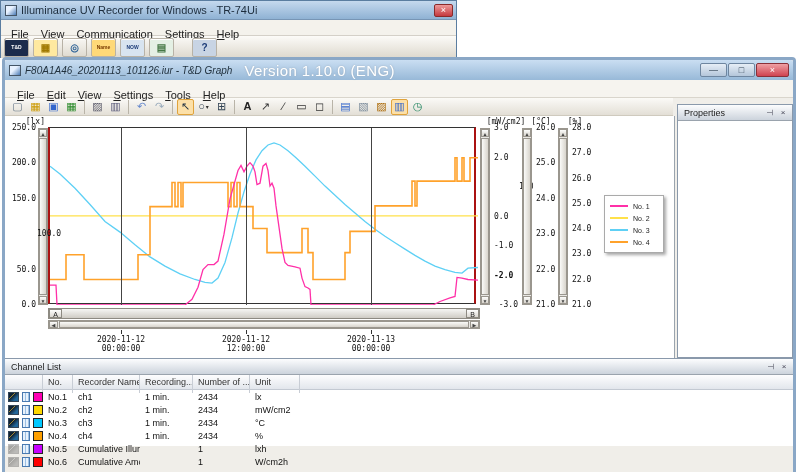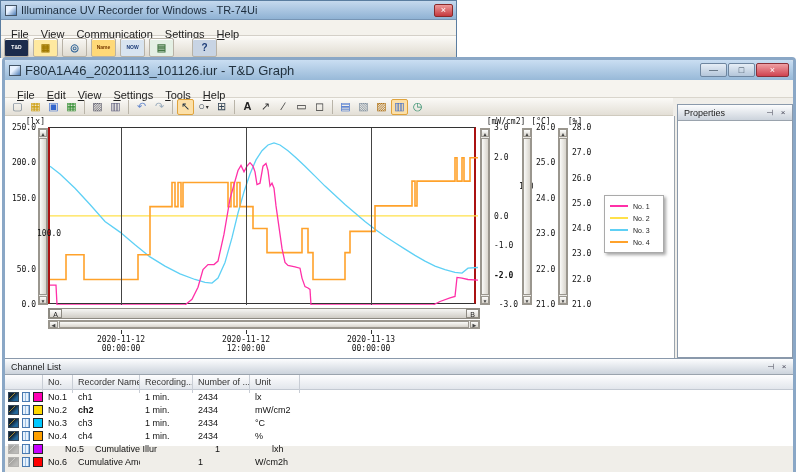--- a/index.html
+++ b/index.html
@@ -23,21 +23,21 @@
     background:linear-gradient(#fcfbf8,#ddd8cd);}
   .tb24{width:25px;height:19px;border:1px solid #b8b2a6;border-radius:2px;display:flex;align-items:center;justify-content:center;
     box-shadow:inset 0 1px 0 #fff;}
   .tb24 .g{font-weight:bold;}
 
   
   #graph-window{position:absolute;left:2px;top:57px;width:794px;height:415px;z-index:2;
     border:3px solid #8aa7c6;border-bottom:none;border-radius:4px 4px 0 0;background:#f0eee9;}
   #tnd-titlebar{height:20px;background:linear-gradient(#cadef2,#98b9d8);display:flex;align-items:center;padding:0 4px;
     border-radius:2px 2px 0 0;}
-  #tnd-titlebar .t{font-size:13px;color:#22323f;white-space:nowrap;}
+  #tnd-titlebar .t{font-size:10px;color:#22323f;white-space:nowrap;font-style:italic;}
   #version-overlay{font-size:15px;color:#ffffff;margin-left:12px;letter-spacing:.4px;text-shadow:0 0 2px #9ab;white-space:nowrap;}
   #win-buttons{margin-left:auto;display:flex;gap:1px;}
   .wbtn{width:27px;height:14px;border:1px solid #6e86a0;border-radius:2px;background:linear-gradient(#e6eef6,#b4c6da);
     font-size:9px;line-height:12px;text-align:center;color:#345;}
   .wbtn.close{background:linear-gradient(#efa0a4,#cf4350);color:#fff;border-color:#8a3038;width:33px;}
   #tnd-menubar{height:18px;background:#f6f4ef;border-bottom:1px solid #d9d5cc;display:flex;align-items:center;padding-left:6px;}
   #tnd-toolbar{height:18px;display:flex;align-items:center;gap:1px;padding:0 4px;width:668px;
     background:linear-gradient(#fbfaf7,#e3dfd6);border-bottom:1px solid #cfcabe;}
   .tb16{width:17px;height:16px;display:flex;align-items:center;justify-content:center;border:1px solid transparent;border-radius:2px;}
   .tb16 .g{font-size:11px;line-height:1;}
@@ -133,20 +133,21 @@
       <div class="tb24" style="margin-left: 14px; background: rgb(200, 212, 228);">
         <span class="g" style="color: rgb(28, 60, 120); font-size: 10px;">?</span>
       </div>
     </div>
 </div>
 
 <div id="graph-window">
   <div id="tnd-titlebar">
     <span class="win-ico"></span>
     <span class="t">F80A1A46_20201113_101126.iur - T&amp;D Graph</span>
+    <span id="version-overlay">Version 1.10.0 (ENG)</span>
     <span id="win-buttons">
       <span class="wbtn">—</span>
       <span class="wbtn">□</span>
       <span class="wbtn close">×</span>
     </span>
   </div>
   <div id="tnd-menubar">
       <span class="menu-item">File</span>
       <span class="menu-item">Edit</span>
       <span class="menu-item">View</span>
@@ -368,21 +369,21 @@
           <div class="cl-cell" style="width: 57px; flex: 0 0 auto;">2434</div>
           <div class="cl-cell" style="width: 50px; flex: 0 0 auto;">lx</div>
         </div>
         <div class="cl-row">
           <div class="cl-icons" style="width: 38px; flex: 0 0 auto;">
             <span class="ic-graph"></span>
             <span class="ic-table"></span>
             <span class="ic-swatch" style="background: rgb(255, 216, 0);"></span>
           </div>
           <div class="cl-cell" style="width: 30px; flex: 0 0 auto;">No.2</div>
-          <div class="cl-cell" style="width: 67px; flex: 0 0 auto; font-weight: bold;">ch2</div>
+          <div class="cl-cell" style="width: 67px; flex: 0 0 auto;">ch2</div>
           <div class="cl-cell" style="width: 53px; flex: 0 0 auto;">1 min.</div>
           <div class="cl-cell" style="width: 57px; flex: 0 0 auto;">2434</div>
           <div class="cl-cell" style="width: 50px; flex: 0 0 auto;">mW/cm2</div>
         </div>
         <div class="cl-row">
           <div class="cl-icons" style="width: 38px; flex: 0 0 auto;">
             <span class="ic-graph"></span>
             <span class="ic-table"></span>
             <span class="ic-swatch" style="background: rgb(0, 200, 255);"></span>
           </div>
@@ -403,21 +404,21 @@
           <div class="cl-cell" style="width: 53px; flex: 0 0 auto;">1 min.</div>
           <div class="cl-cell" style="width: 57px; flex: 0 0 auto;">2434</div>
           <div class="cl-cell" style="width: 50px; flex: 0 0 auto;">%</div>
         </div>
         <div class="cl-row">
           <div class="cl-icons" style="width: 38px; flex: 0 0 auto;">
             <span class="ic-graph off"></span>
             <span class="ic-table"></span>
             <span class="ic-swatch" style="background: rgb(200, 0, 255);"></span>
           </div>
-          <div class="cl-cell" style="width: 30px; flex: 0 0 auto; margin-left: 17px;">No.5</div>
+          <div class="cl-cell" style="width: 30px; flex: 0 0 auto;">No.5</div>
           <div class="cl-cell" style="width: 67px; flex: 0 0 auto;">Cumulative Illumi</div>
           <div class="cl-cell" style="width: 53px; flex: 0 0 auto;"></div>
           <div class="cl-cell" style="width: 57px; flex: 0 0 auto;">1</div>
           <div class="cl-cell" style="width: 50px; flex: 0 0 auto;">lxh</div>
         </div>
         <div class="cl-row">
           <div class="cl-icons" style="width: 38px; flex: 0 0 auto;">
             <span class="ic-graph off"></span>
             <span class="ic-table"></span>
             <span class="ic-swatch" style="background: rgb(255, 0, 0);"></span>

